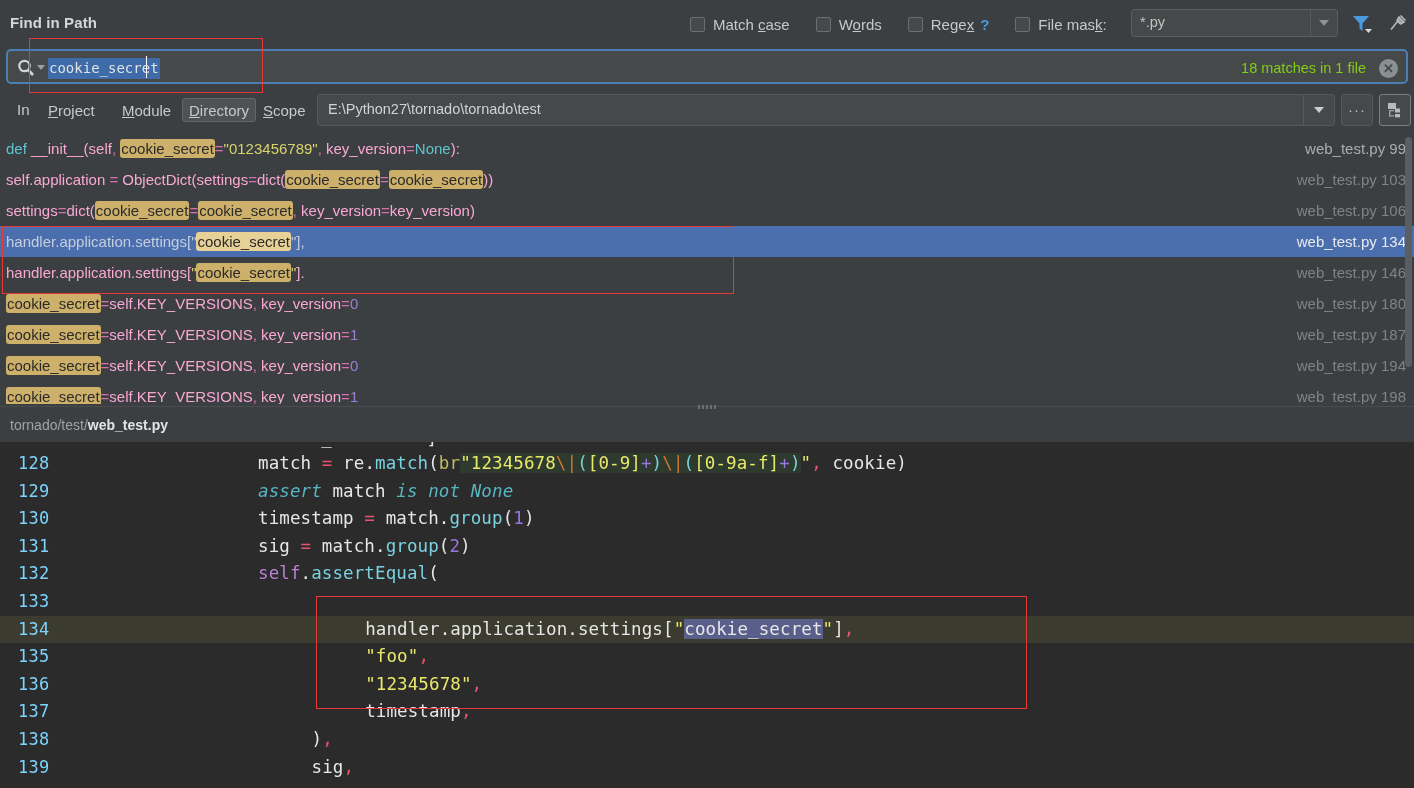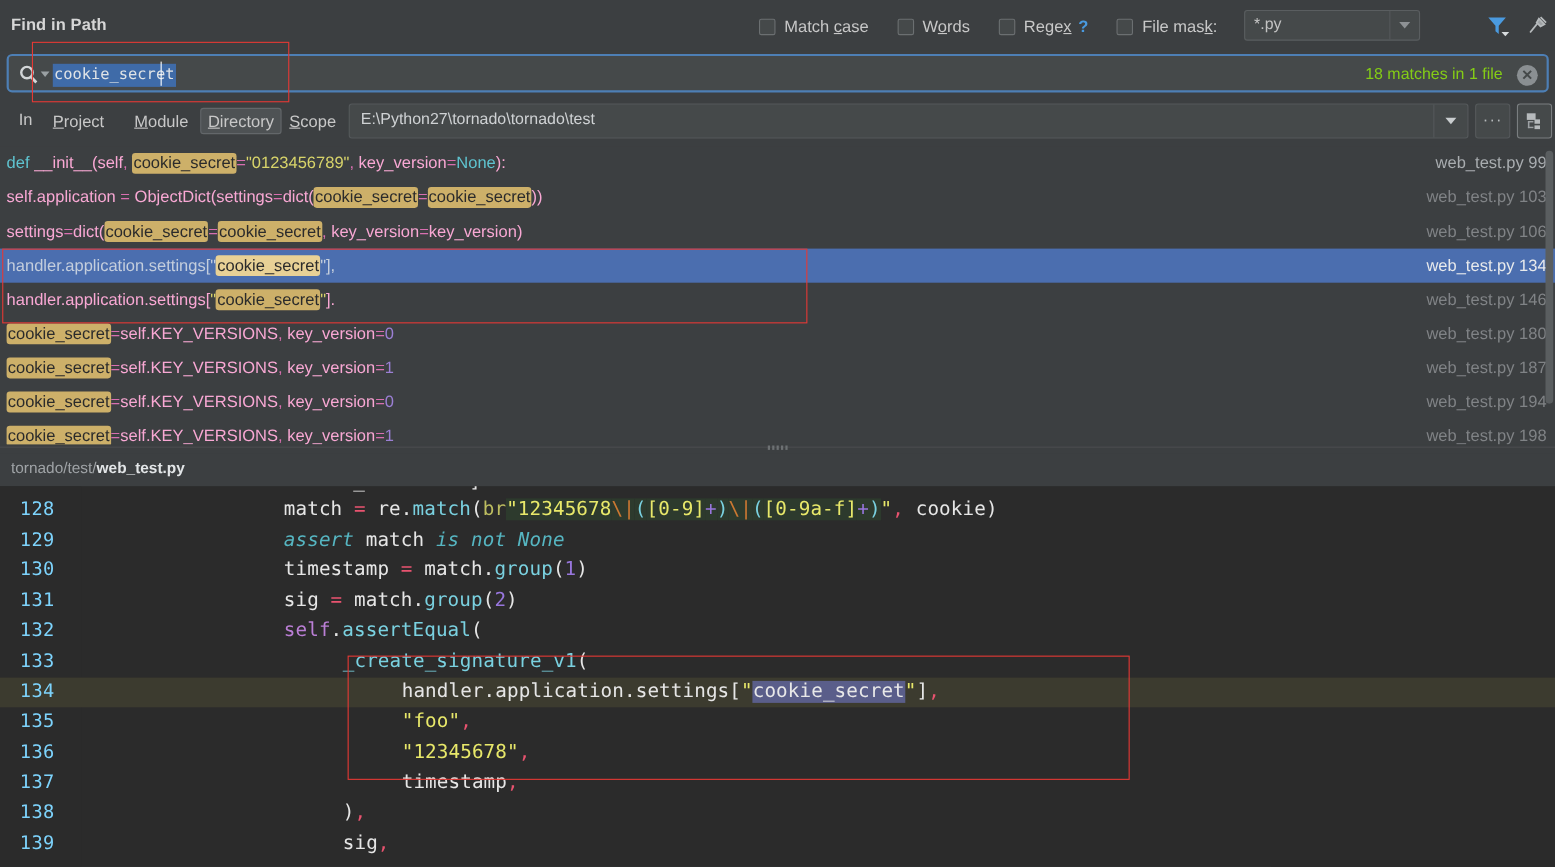--- a/index.html
+++ b/index.html
@@ -17,21 +17,21 @@
   .topbar{position:absolute;left:0;top:0;width:1414px;height:46px;background:#3c3f41;}
   .title{position:absolute;left:10px;top:14px;font-size:15px;font-weight:bold;color:#d6d6d6;letter-spacing:.1px;}
 
   .optrow{position:absolute;left:690px;top:12px;height:24px;display:flex;align-items:center;gap:0px;}
   .opt{display:flex;align-items:center;height:24px;margin-right:26px;cursor:default;}
   .cbx{width:15px;height:15px;border:1px solid #6b6f71;background:#45494a;border-radius:2px;margin-right:8px;box-sizing:border-box;}
   .opt-label{font-size:15px;color:#c8c8c8;white-space:nowrap;}
   .opt-label u{text-decoration:underline;}
   .qmark{color:#4a9adf;font-weight:bold;margin-left:6px;font-size:15px;}
 
-  .maskbox{position:absolute;left:1131px;top:9px;width:160px;height:28px;background:#45494a;border:1px solid #5a5e60;border-radius:3px;box-sizing:border-box;padding-left:12px;}
+  .maskbox{position:absolute;left:1131px;top:9px;width:207px;height:28px;background:#45494a;border:1px solid #5a5e60;border-radius:3px;box-sizing:border-box;padding-left:12px;}
   .maskbox .mval{position:absolute;left:8px;top:4px;font-size:14.5px;color:#c3c3c3;}
   .maskbox .mdrop{position:absolute;right:0px;top:0px;width:26px;height:26px;border-left:1px solid #55595b;display:flex;align-items:center;justify-content:center;}
   .caret-dn{width:0;height:0;border-left:5px solid transparent;border-right:5px solid transparent;border-top:6px solid #8d9194;}
   .caret-dn.bright{border-top-color:#c9cdcf;}
 
   .filter-ic{position:absolute;left:1352px;top:14px;width:22px;height:20px;}
   .pin-ic{position:absolute;left:1388px;top:13px;width:20px;height:20px;}
 
   
   .searchwrap{position:absolute;left:6px;top:49px;width:1402px;height:35px;
@@ -296,21 +296,20 @@
         <div class="eline" style="top: 90.8px;">
           <span class="lnum">131</span>
           <span class="ecode" style="left: 258px;"><span class="c-pl">sig </span><span class="c-op">=</span><span class="c-pl"> match.</span><span class="c-fn">group</span><span class="c-pl">(</span><span class="c-num">2</span><span class="c-pl">)</span></span>
         </div>
         <div class="eline" style="top: 118.4px;">
           <span class="lnum">132</span>
           <span class="ecode" style="left: 258px;"><span class="c-self">self</span><span class="c-pl">.</span><span class="c-fn">assertEqual</span><span class="c-pl">(</span></span>
         </div>
         <div class="eline" style="top: 146px;">
           <span class="lnum">133</span>
-          <span class="ecode" style="left: 311.6px;"><span class="c-fn">_create_signature_v1</span><span class="c-pl">(</span></span>
         </div>
         <div class="eline cur" style="top: 173.6px;">
           <span class="lnum">134</span>
           <span class="ecode" style="left: 365.2px;"><span class="c-pl">handler.application.settings[</span><span class="c-str">"</span><span class="selword">cookie_secret</span><span class="c-str">"</span><span class="c-pl">]</span><span class="c-op">,</span></span>
         </div>
         <div class="eline" style="top: 201.2px;">
           <span class="lnum">135</span>
           <span class="ecode" style="left: 365.2px;"><span class="c-str">"foo"</span><span class="c-op">,</span></span>
         </div>
         <div class="eline" style="top: 228.8px;">

